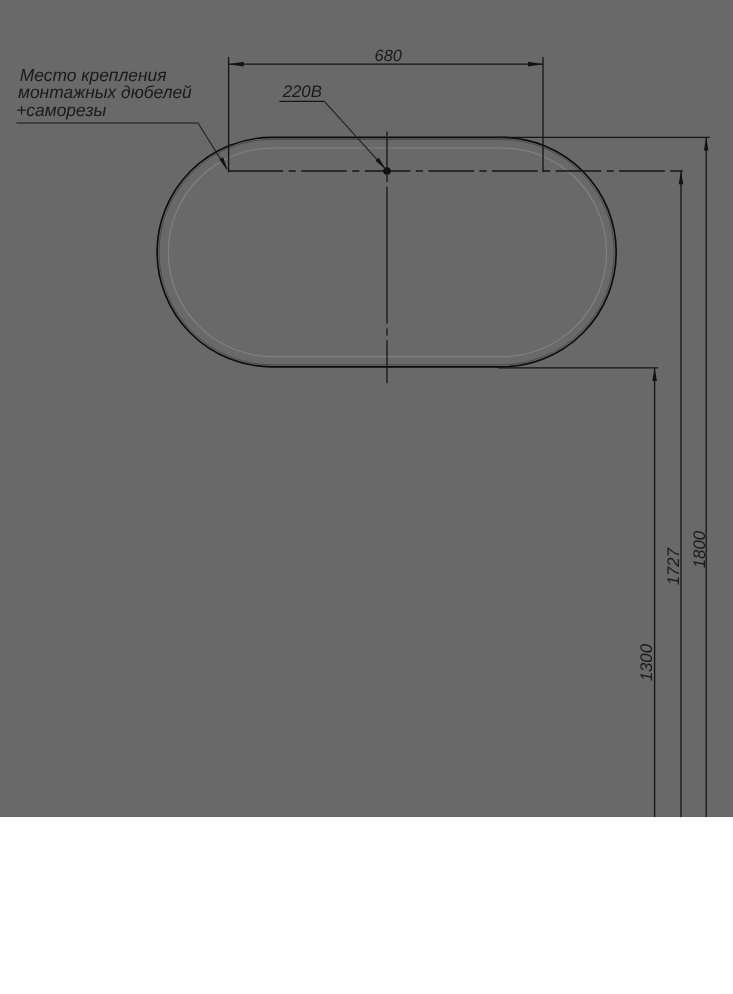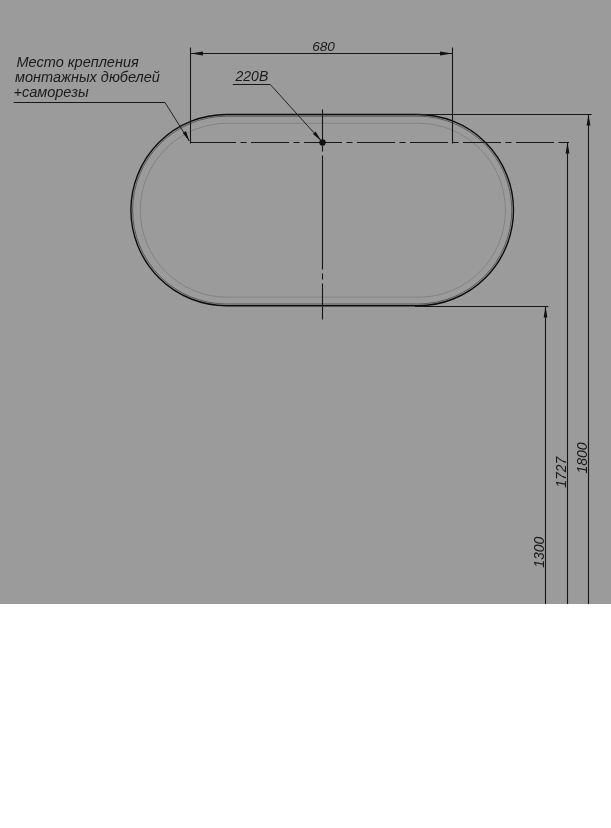--- a/index.html
+++ b/index.html
@@ -1,16 +1,16 @@
 <!DOCTYPE html>
 <html><head>
 <meta charset="utf-8">
 <style>
   html,body{margin:0;padding:0;background:#ffffff;}
-  .page{position:relative;width:611px;height:604px;background:#22c55e;overflow:hidden;filter:grayscale(1);}
+  .page{position:relative;width:611px;height:681px;background:#a16207;overflow:hidden;filter:grayscale(1);}
   svg{position:absolute;left:0;top:0;}
   text{font-family:"Liberation Sans",sans-serif;font-style:italic;fill:#1a1a1a;}
 </style>
 </head>
 <body>
 <div class="page">
 <svg width="611" height="828" viewBox="0 0 611 828">
 
   <rect x="130.9" y="114.5" width="382.6" height="191.2" rx="95.6" ry="95.6" fill="none" stroke="#0d0d0d" stroke-width="1.4"></rect>
 

